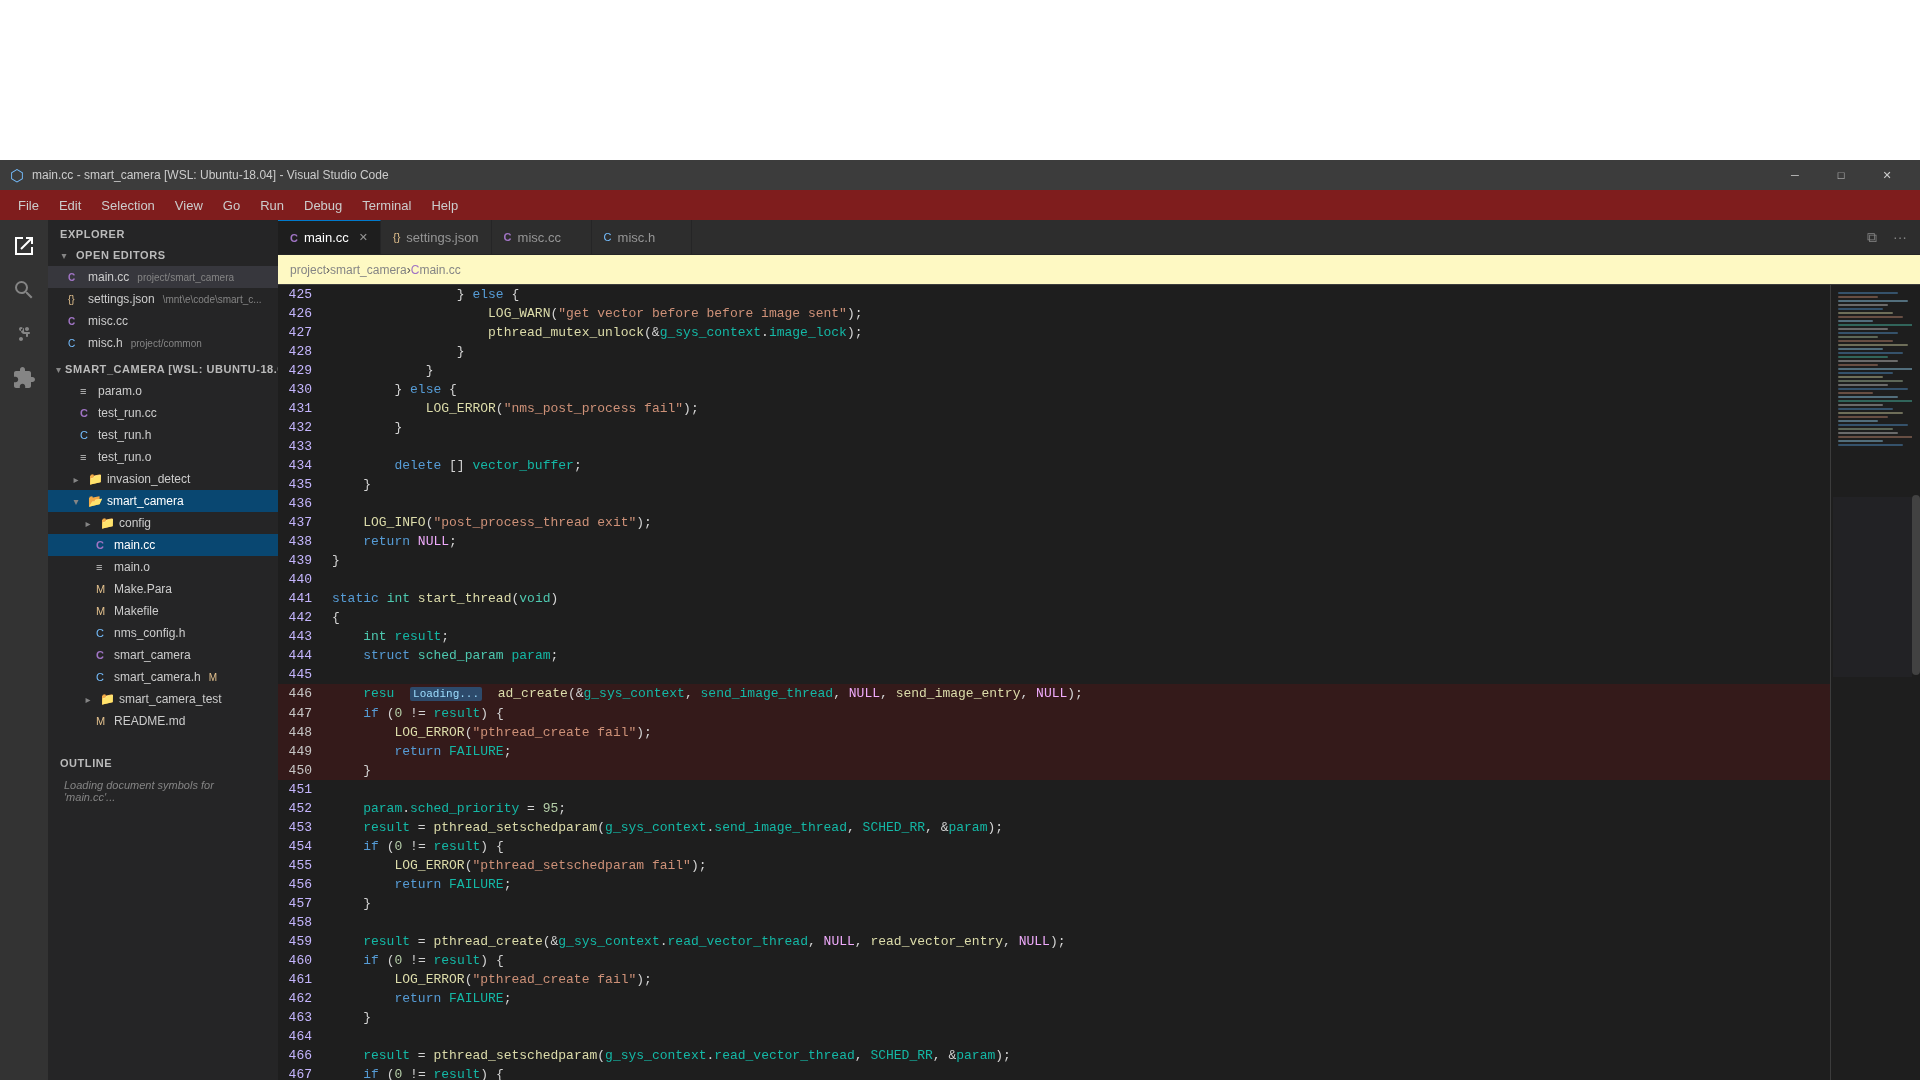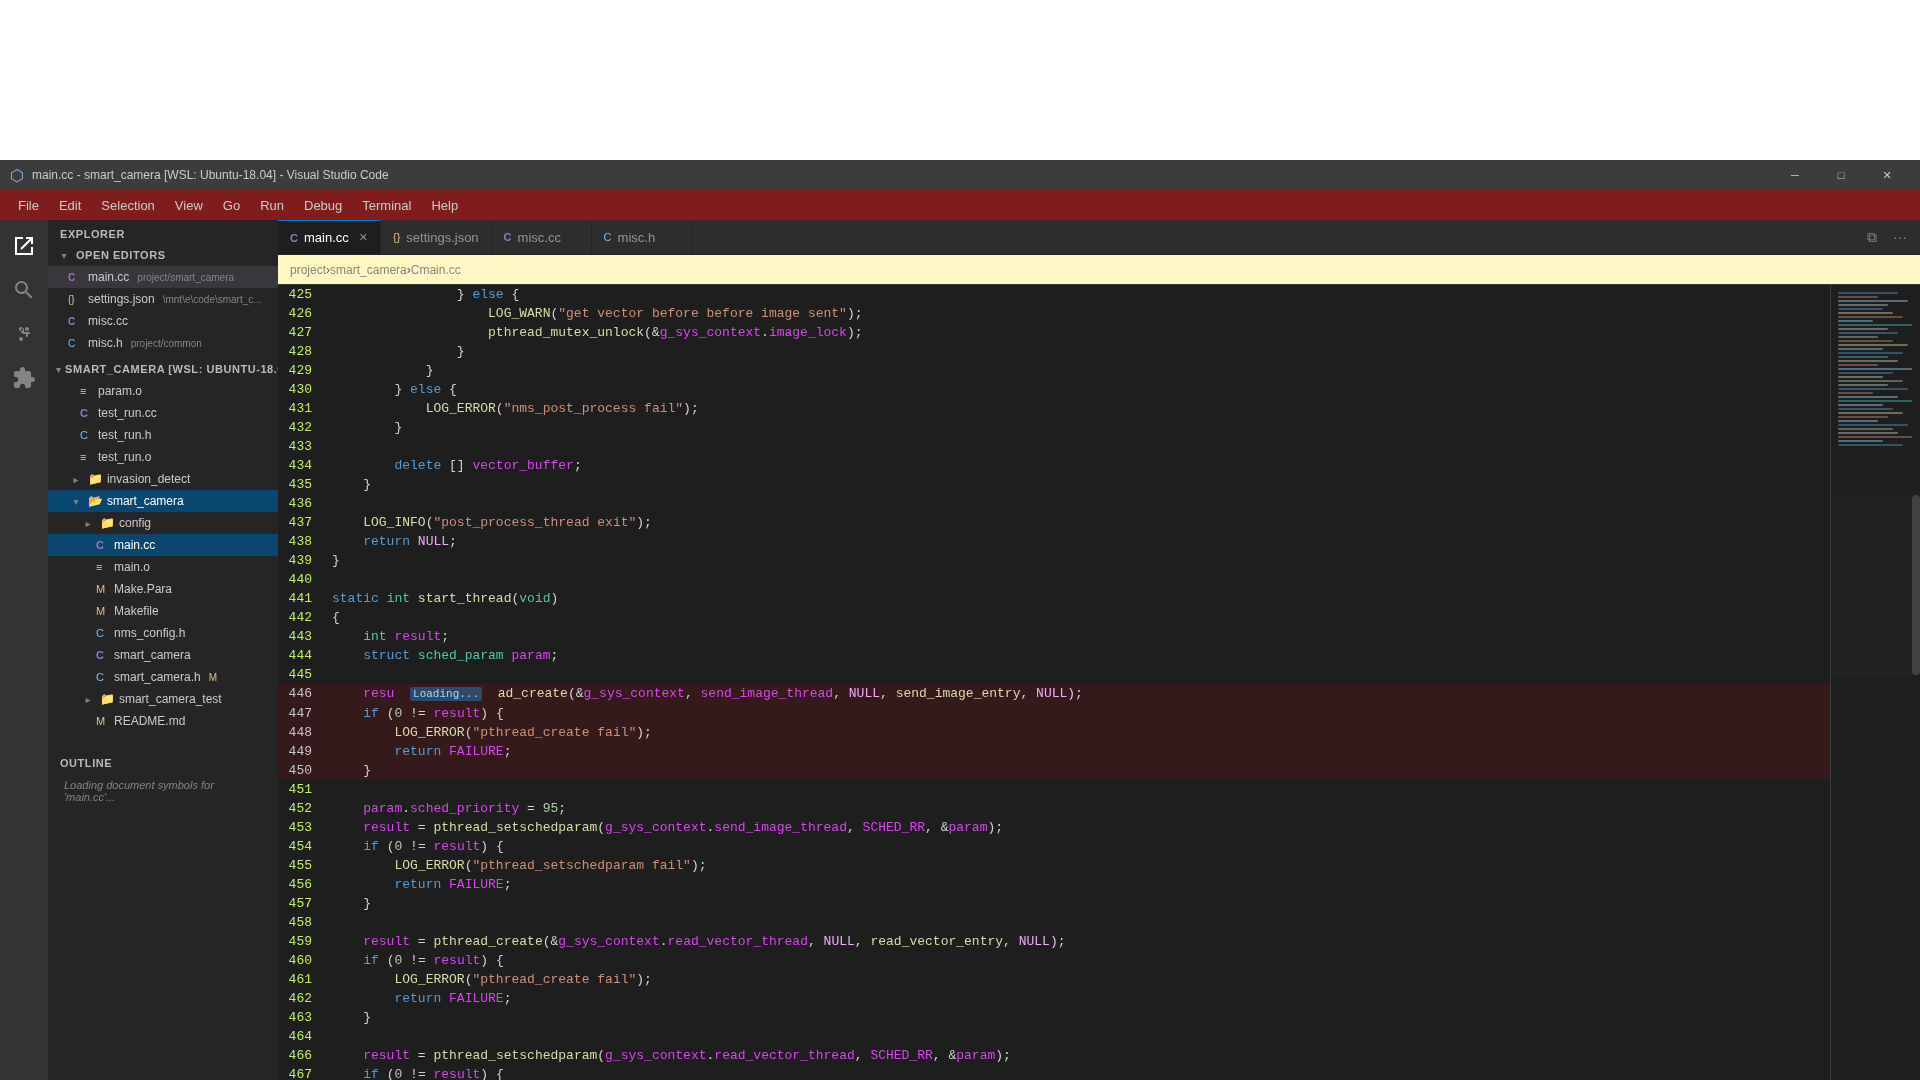--- a/index.html
+++ b/index.html
@@ -221,40 +221,40 @@
       width: 100%;
     }
     .code-line {
       display: table-row;
     }
     .line-number {
       display: table-cell;
       width: 50px;
       text-align: right;
       padding-right: 16px;
-      color: #bef264;
+      color: #c4b5fd;
       font-size: 13px;
       user-select: none;
       vertical-align: top;
       padding-top: 0;
     }
     .line-content {
       display: table-cell;
       white-space: pre;
       padding-left: 4px;
       vertical-align: top;
     }
 
     
     .kw { color: #569cd6; }
     .fn { color: #dcdcaa; }
     .str { color: #ce9178; }
     .num { color: #b5cea8; }
     .type { color: #4ec9b0; }
-    .var { color: #d946ef; }
+    .var { color: #14b8a6; }
     .op { color: #d4d4d4; }
     .macro { color: #dcdcaa; }
     .lit { color: #f0abfc; }
 
     
     .line-selected {
       background: rgba(255, 0, 0, 0.15);
       border: 1px solid rgba(255, 80, 80, 0.6);
       box-sizing: border-box;
     }

